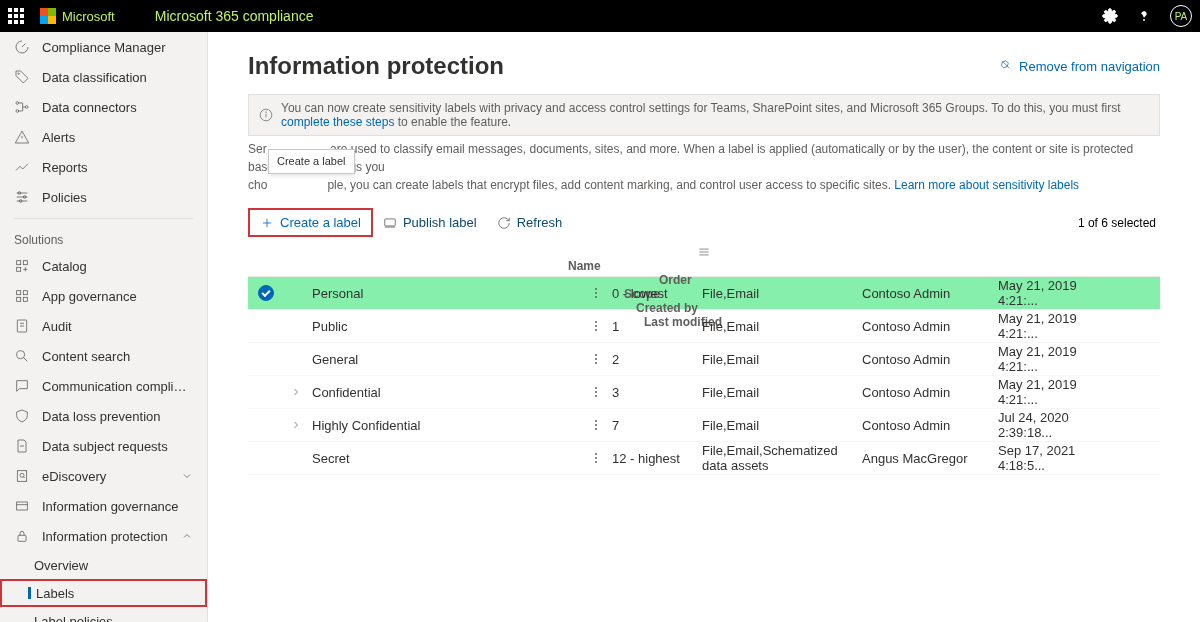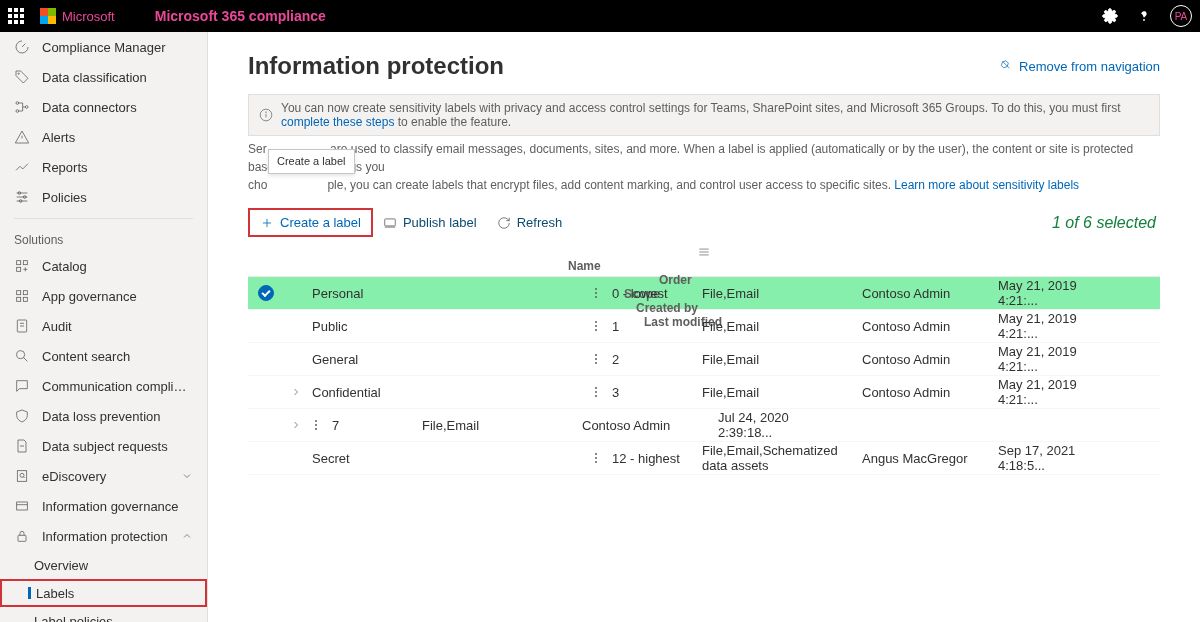--- a/index.html
+++ b/index.html
@@ -1,26 +1,26 @@
 <!DOCTYPE html>
 <html><head>
 <meta charset="utf-8">
 <style>
   * { box-sizing: border-box; margin: 0; padding: 0; }
   body { font-family: "Segoe UI", Tahoma, sans-serif; font-size: 13px; color: #323130; background: #fff; width: 1200px; height: 622px; overflow: hidden; }
   
   
-  .topbar { height: 32px; background: #000; display: flex; align-items: center; color: #ec4899; padding: 0 8px; }
+  .topbar { height: 32px; background: #000; display: flex; align-items: center; color: #bef264; padding: 0 8px; }
   .waffle { width: 16px; height: 16px; display: grid; grid-template-columns: repeat(3,4px); grid-template-rows: repeat(3,4px); gap: 2px; margin-right: 16px; cursor: pointer; }
   .waffle > span { background: #fff; width: 4px; height: 4px; }
   .ms-logo { display: flex; align-items: center; margin-right: 40px; }
   .ms-logo-sq { width: 16px; height: 16px; display: grid; grid-template-columns: 8px 8px; grid-template-rows: 8px 8px; margin-right: 6px; }
   .ms-logo-sq span:nth-child(1){background:#f25022;} .ms-logo-sq span:nth-child(2){background:#7fba00;} .ms-logo-sq span:nth-child(3){background:#00a4ef;} .ms-logo-sq span:nth-child(4){background:#ffb900;}
   .brand { font-size: 13px; font-weight: 400; }
-  .app-title { font-size: 14px; font-weight: 700; }
+  .app-title { font-size: 14px; font-weight: 400; }
   .topbar-spacer { flex: 1; }
   .topbar-right { display: flex; align-items: center; gap: 18px; }
   .top-icon { width: 16px; height: 16px; cursor: pointer; fill: #fff; stroke: #fff; }
   .avatar { width: 22px; height: 22px; border: 1px solid #fff; border-radius: 50%; display: flex; align-items: center; justify-content: center; font-size: 10px; cursor: pointer; }
   
   
   .app-body { display: flex; height: 590px; }
   .sidebar { width: 208px; background: #f3f2f1; border-right: 1px solid #e1dfdd; overflow-y: auto; font-size: 13px; }
   .side-item { display: flex; align-items: center; height: 30px; padding: 0 14px; cursor: pointer; color: #323130; gap: 12px; }
   .side-icon { width: 16px; height: 16px; display: inline-flex; align-items: center; justify-content: center; color: #605e5c; }
@@ -46,21 +46,21 @@
   .desc-text { font-size: 12px; color: #605e5c; line-height: 1.5; margin-bottom: 8px; position: relative; }
   .desc-text a { color: #0067b8; text-decoration: none; cursor: pointer; }
   .tooltip-box { position: absolute; left: 20px; top: 9px; background: #fff; border: 1px solid #c8c6c4; padding: 3px 8px; font-size: 11px; box-shadow: 0 2px 4px rgba(0,0,0,0.1); z-index: 5; color: #323130; }
   
   
   .toolbar { display: flex; align-items: center; padding: 6px 0; border-top: none; margin-bottom: 2px; position: relative; }
   .tb-btn { display: flex; align-items: center; gap: 6px; padding: 5px 10px; cursor: pointer; font-size: 13px; color: #0c4a6e; }
   .tb-btn svg { width: 14px; height: 14px; stroke: #605e5c; fill: none; stroke-width: 1.4; }
   .tb-btn.create { color: #0067b8; border: 2px solid #d13438; }
   .tb-btn.create svg { stroke: #0067b8; }
-  .tb-right { margin-left: auto; font-size: 16px; color: #15803d; padding-right: 4px; font-style: italic; }
+  .tb-right { margin-left: auto; font-size: 12px; color: #000000; padding-right: 4px; }
   
   
   .table-head { display: flex; align-items: center; height: 32px; font-size: 12px; color: #605e5c; border-bottom: 1px solid #edebe9; font-weight: 600; flex-direction: column; }
   .col-check { width: 36px; display: flex; justify-content: center; }
   .col-order-icon { width: 24px; display: flex; justify-content: center; }
   .col-name { width: 280px; padding-left: 4px; }
   .col-more { width: 24px; }
   .col-order { width: 90px; }
   .col-scope { width: 160px; }
   .col-created { width: 136px; }
@@ -443,20 +443,21 @@
         </div>
         <div class="table-row">
     <div class="col-check">
             <div style="width:16px"></div>
           </div>
     <div class="col-order-icon">
             <svg class="expand-chev" viewBox="0 0 24 24">
               <polyline points="9 6 15 12 9 18"></polyline>
             </svg>
           </div>
+    <div class="col-name">Highly Confidential</div>
     <div class="col-more">
             <div class="more-dots">
               <span></span>
               <span></span>
               <span></span>
             </div>
           </div>
     <div class="col-order">7</div>
     <div class="col-scope">File,Email</div>
     <div class="col-created">Contoso Admin</div>

